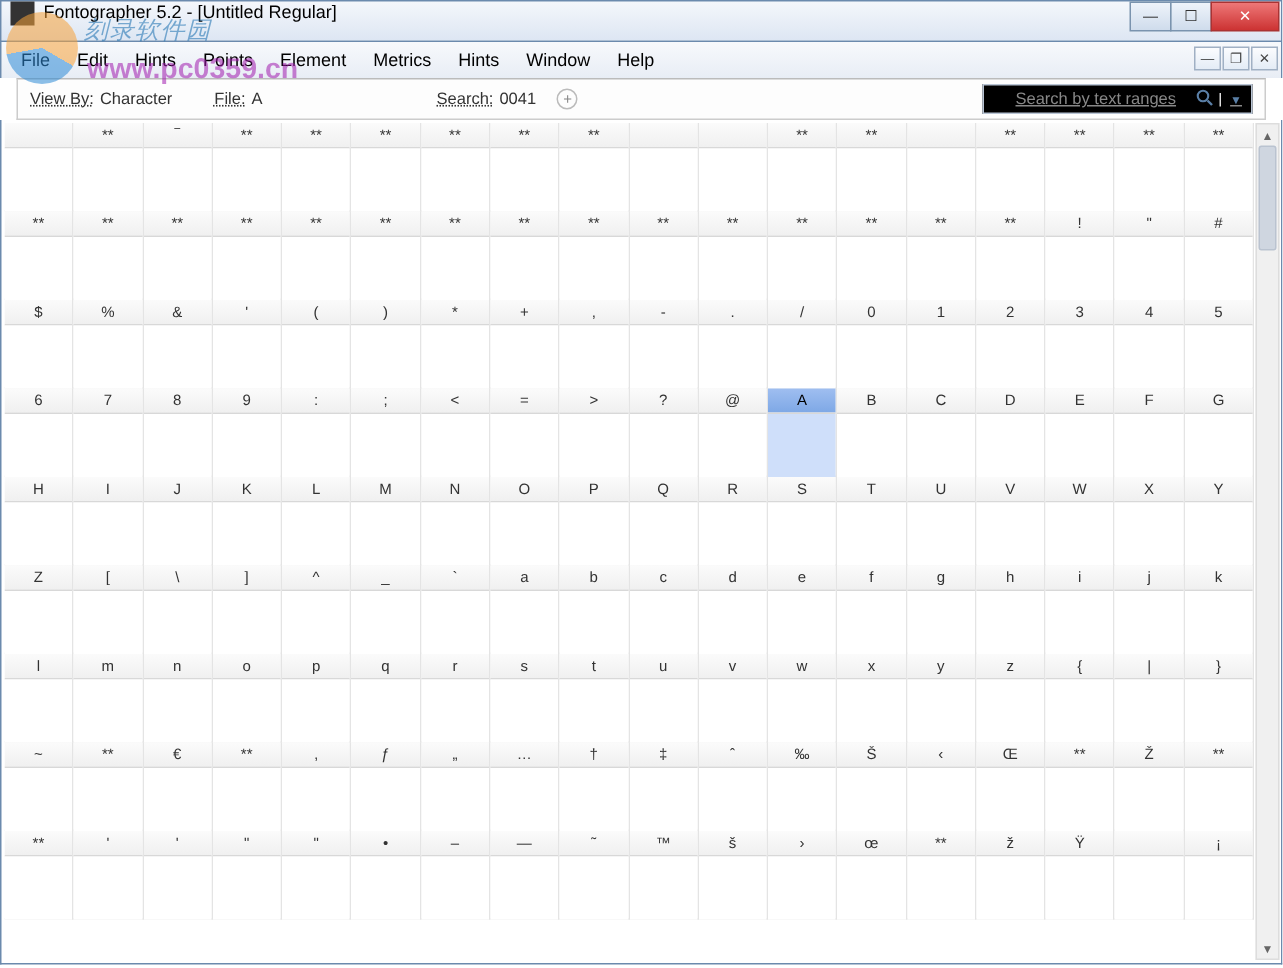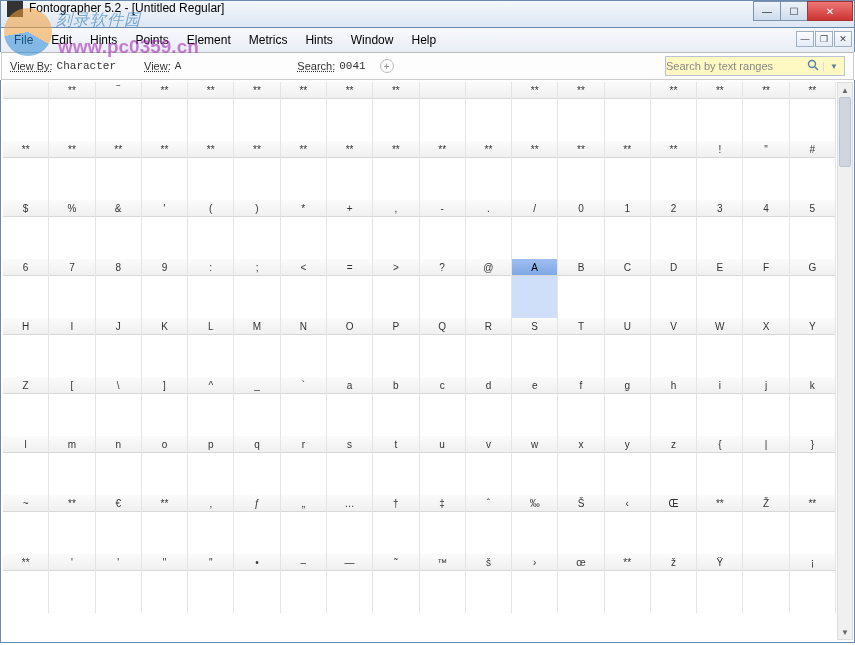--- a/index.html
+++ b/index.html
@@ -15,26 +15,26 @@
 .menubar { height: 24px; background: linear-gradient(#f7f9fc,#e8edf5); border-left: 1px solid #6b8aad; border-right: 1px solid #6b8aad; display: flex; align-items: center; padding-left: 4px; position: relative; }
 .menubar .menu-item { font-size: 12px; padding: 3px 9px; color: #000; }
 .mdi-btns { position: absolute; right: 2px; top: 3px; display: flex; }
 .mdi-btn { width: 18px; height: 16px; border: 1px solid #a0b0c4; background: linear-gradient(#fbfcfe,#e4ecf6); margin-left: 1px; font-size: 9px; display: flex; align-items: center; justify-content: center; color: #444; }
 
 .watermark { position: absolute; left: 4px; top: 4px; pointer-events: none; opacity: 0.55; }
 .wm-logo { width: 48px; height: 48px; border-radius: 50%; background: conic-gradient(from 0deg,#f7a23a 0 120deg,#2f8bd6 120deg 260deg,#f7a23a 260deg 360deg); position: absolute; left: 0; top: 4px; }
 .wm-text1 { position: absolute; left: 52px; top: 6px; font-size: 16px; font-weight: normal; color: #1a6fb0; font-style: italic; letter-spacing: 1px; white-space: nowrap; text-align: right; }
 .wm-text2 { position: absolute; left: 54px; top: 32px; font-size: 19px; font-weight: bold; color: #a21caf; }
 
-.infobar { height: 28px; border: 1px solid #ccc; border-top: 1px solid #bbb; margin: 0 1px; display: flex; align-items: center; padding: 0 8px; font-size: 11px; color: #333; background: #fdfdfd; justify-content: space-between; }
+.infobar { height: 28px; border: 1px solid #ccc; border-top: 1px solid #bbb; margin: 0 11px; display: flex; align-items: center; padding: 0 8px; font-size: 11px; color: #333; background: #fdfdfd; justify-content: space-between; }
 .infobar .lbl { text-decoration: underline dotted; margin-right: 4px; }
-.infobar .val { margin-right: 28px; font-family: Liberation Mono, monospace; }
+.infobar .val { margin-right: 28px; }
 .infobar .uni { margin-left: 88px; }
 .infobar .add { margin-left: 14px; width: 14px; height: 14px; border: 1px solid #bbb; border-radius: 50%; display: inline-flex; align-items: center; justify-content: center; font-size: 10px; color: #888; }
-.infobar .search { margin-left: auto; width: 180px; height: 20px; border: 1px solid #b8c4d4; display: flex; align-items: center; padding: 0 0 0 0; font-family: "Courier New", monospace; font-size: 11px; color: #888; background: #fef9c3; }
+.infobar .search { margin-left: auto; width: 180px; height: 20px; border: 1px solid #b8c4d4; display: flex; align-items: center; padding: 0 0 0 21px; font-family: "Courier New", monospace; font-size: 11px; color: #888; background: #000000; text-decoration: underline; }
 .infobar .search .mag { margin-left: auto; color: #5a7fa6; font-size: 12px; padding: 0 4px; }
 .infobar .search .drop { color: #5a7fa6; font-size: 8px; padding: 0 6px; border-left: 1px solid #ddd; }
 
 .grid-wrap { position: relative; height: 563px; border-left: 1px solid #6b8aad; border-right: 1px solid #6b8aad; border-bottom: 1px solid #6b8aad; background: #fff; overflow: hidden; }
 .grid-scroll { position: absolute; left: 2px; top: 2px; right: 18px; bottom: 2px; overflow: hidden; }
 .scrollbar-v { position: absolute; right: 1px; top: 2px; bottom: 2px; width: 16px; background: #f0f0f0; border: 1px solid #ddd; }
 .scrollbar-v .thumb { position: absolute; left: 1px; right: 1px; top: 14px; height: 70px; background: #cfd6e0; border: 1px solid #bac3d0; border-radius: 2px; }
 .scrollbar-v .arrow { position: absolute; left: 0; right: 0; height: 14px; display: flex; align-items: center; justify-content: center; font-size: 8px; color: #666; }
 .scrollbar-v .arrow.up { top: 0; }
 .scrollbar-v .arrow.dn { bottom: 0; }
@@ -78,21 +78,21 @@
 
 <div class="watermark">
   <div class="wm-logo"></div>
   <div class="wm-text1">刻录软件园</div>
   <div class="wm-text2">www.pc0359.cn</div>
 </div>
 
 <div class="infobar">
   <span class="lbl">View By:</span>
   <span class="val">Character</span>
-  <span class="lbl">View:</span>
+  <span class="lbl">File:</span>
   <span class="val">A</span>
   <span class="lbl uni">Search:</span>
   <span class="val" style="margin-right:0">0041</span>
   <span class="add">+</span>
   <div class="search">
     <span>Search by text ranges</span>
     <span class="mag">
       <svg width="12" height="12" viewBox="0 0 12 12">
           <circle cx="5" cy="5" r="3.5" fill="none" stroke="#5a7fa6" stroke-width="1.4"></circle>
           <line x1="8" y1="8" x2="11" y2="11" stroke="#5a7fa6" stroke-width="1.6"></line>

